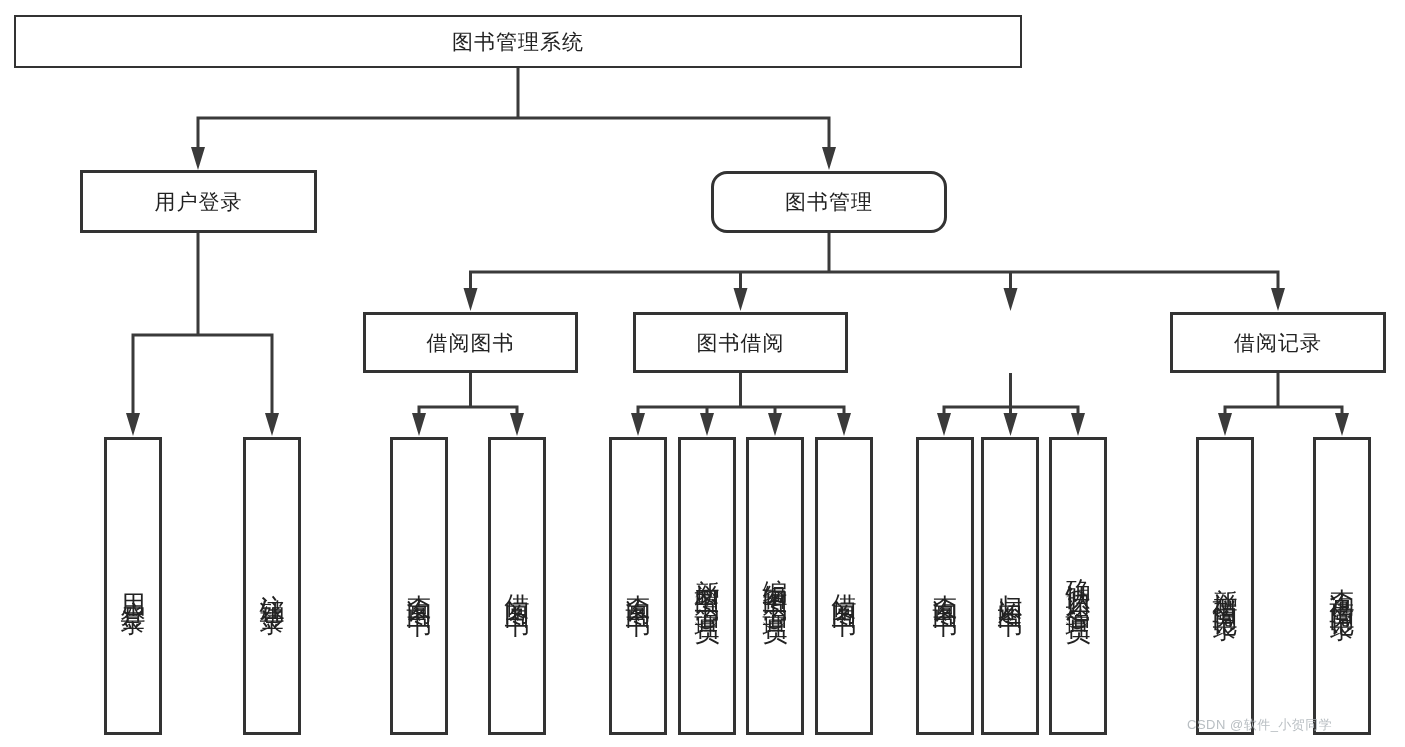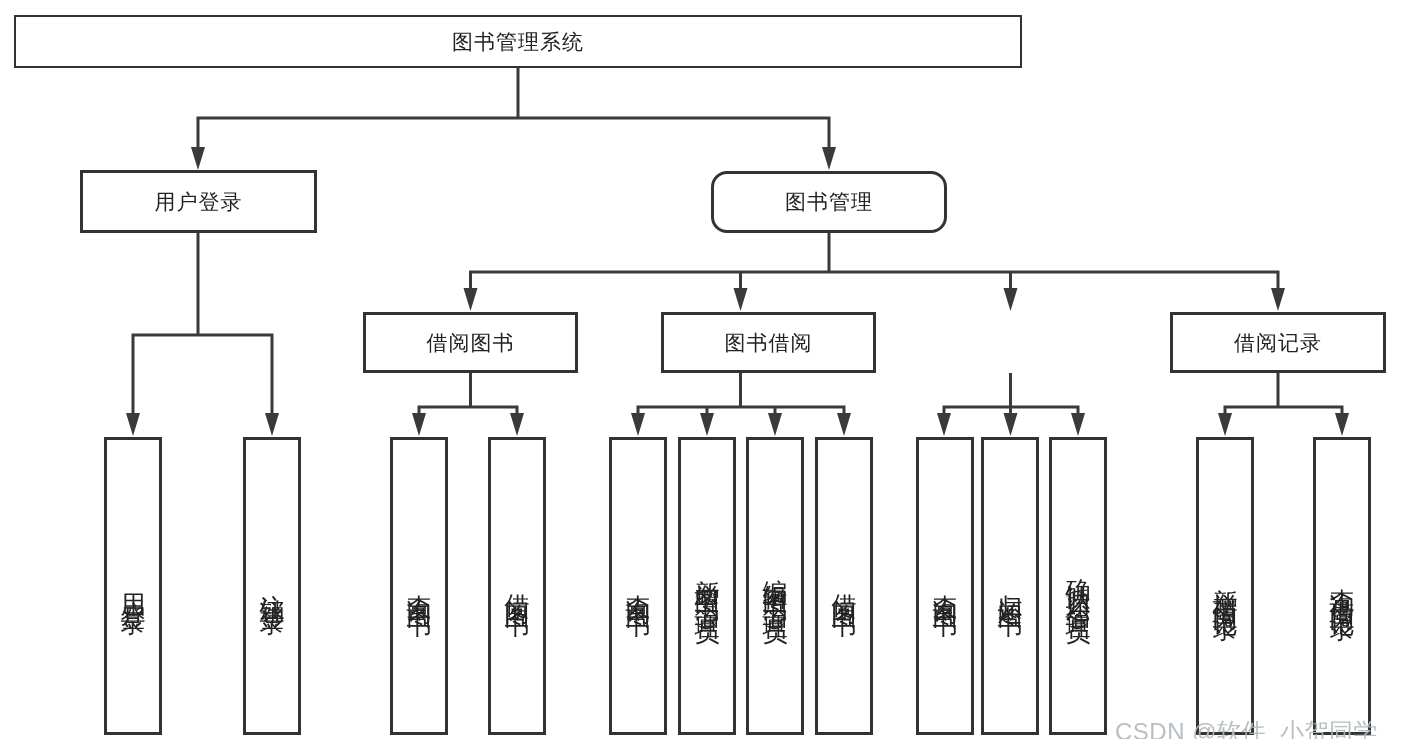--- a/index.html
+++ b/index.html
@@ -48,23 +48,23 @@
     writing-mode: vertical-rl;
     text-orientation: mixed;
     white-space: nowrap;
     font-size: 25px;
     line-height: 1;
     letter-spacing: 6px;
     color: #222222;
   }
   #watermark {
     position: absolute;
-    left: 1115px;
+    left: 1187px;
     top: 716px;
-    font-size: 24px;
+    font-size: 13px;
     color: rgba(178, 184, 189, 0.92);
     white-space: nowrap;
     z-index: 5;
     letter-spacing: 0.5px;
   }
 </style>
 </head>
 <body>
 
 <div id="canvas">
@@ -104,21 +104,21 @@
   <div class="hbox" style="left:80px; top:170px; width:237px; height:63px;">
     <span>用户登录</span>
   </div>
   <div class="hbox" style="left:711px; top:171px; width:236px; height:62px;border-radius:16px;">
     <span>图书管理</span>
   </div>
 
   <div class="hbox" style="left:363px; top:312px; width:215px; height:61px;">
     <span>借阅图书</span>
   </div>
-  <div class="hbox" style="left:633px; top:312px; width:215px; height:61px;margin-left:28px;">
+  <div class="hbox" style="left:633px; top:312px; width:215px; height:61px;">
     <span>图书借阅</span>
   </div>
   <div class="hbox" style="left:1170px; top:312px; width:216px; height:61px;">
     <span>借阅记录</span>
   </div>
 
   <div class="vbox" style="left:104px;">
     <span>用户登录</span>
   </div>
   <div class="vbox" style="left:243px;">

